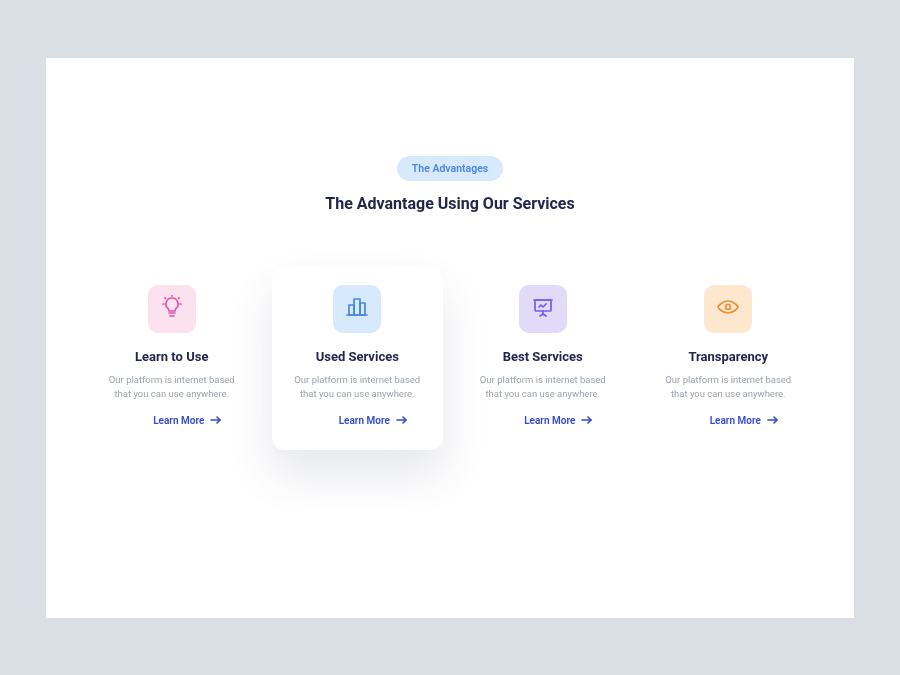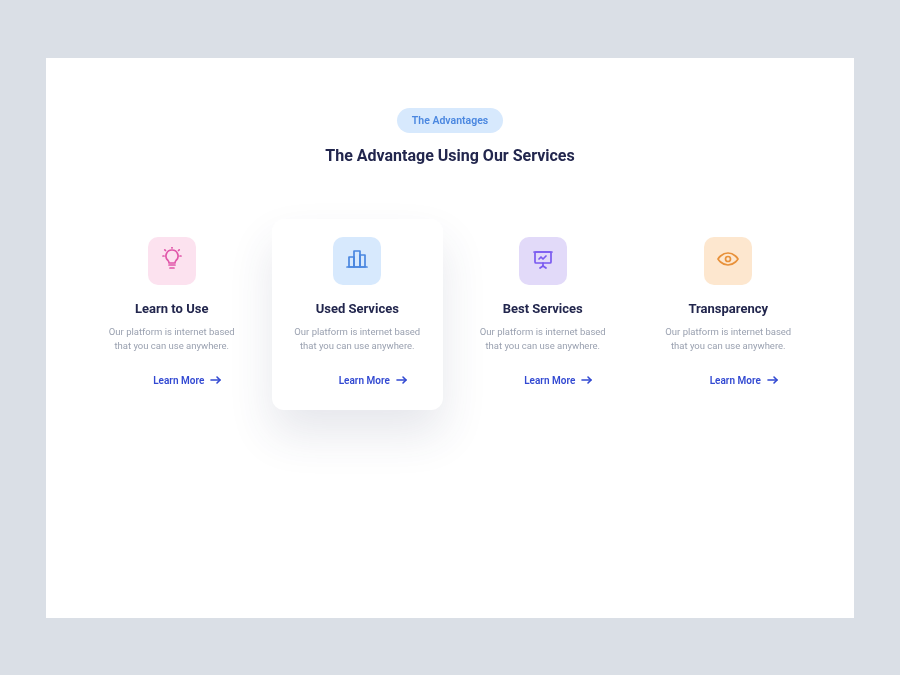--- a/index.html
+++ b/index.html
@@ -14,20 +14,21 @@
   }
   .canvas {
     width: 808px;
     height: 560px;
     background: #ffffff;
     padding: 50px 40px 0;
   }
   .header {
     text-align: center;
     margin-bottom: 54px;
+    margin-top: 48px;
   }
   .pill {
     display: inline-block;
     background: #d7e9fd;
     color: #4a87e0;
     font-size: 10.5px;
     font-weight: 600;
     padding: 6px 15px;
     border-radius: 999px;
     margin-bottom: 13px;
@@ -76,21 +77,21 @@
   .card-title {
     font-size: 13px;
     font-weight: 700;
     color: #22264d;
     margin-bottom: 9px;
   }
   .card-desc {
     font-size: 9.5px;
     color: #9aa1b0;
     line-height: 1.5;
-    margin-bottom: 16px;
+    margin-bottom: 8px;
   }
   .learn-more {
     display: inline-flex;
     align-items: center;
     gap: 6px;
     font-size: 10px;
     font-weight: 600;
     color: #3249d2;
     text-decoration: none;
     cursor: pointer;

